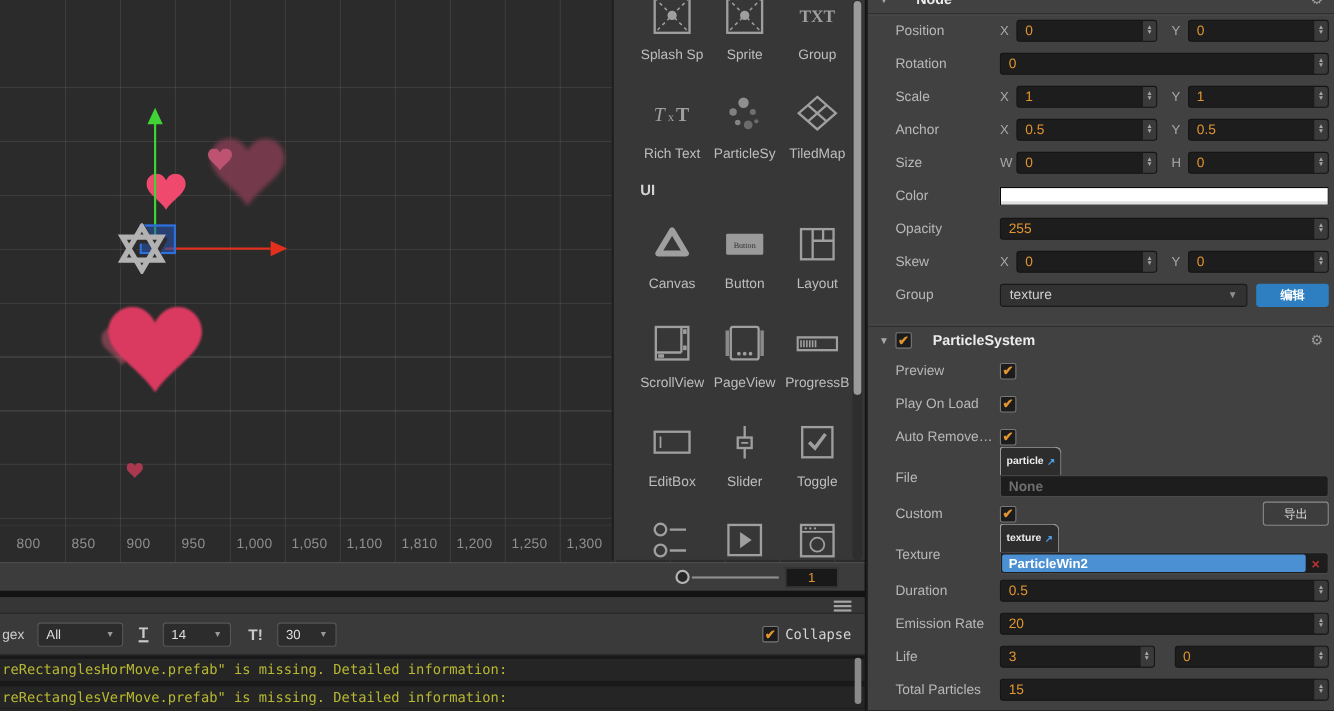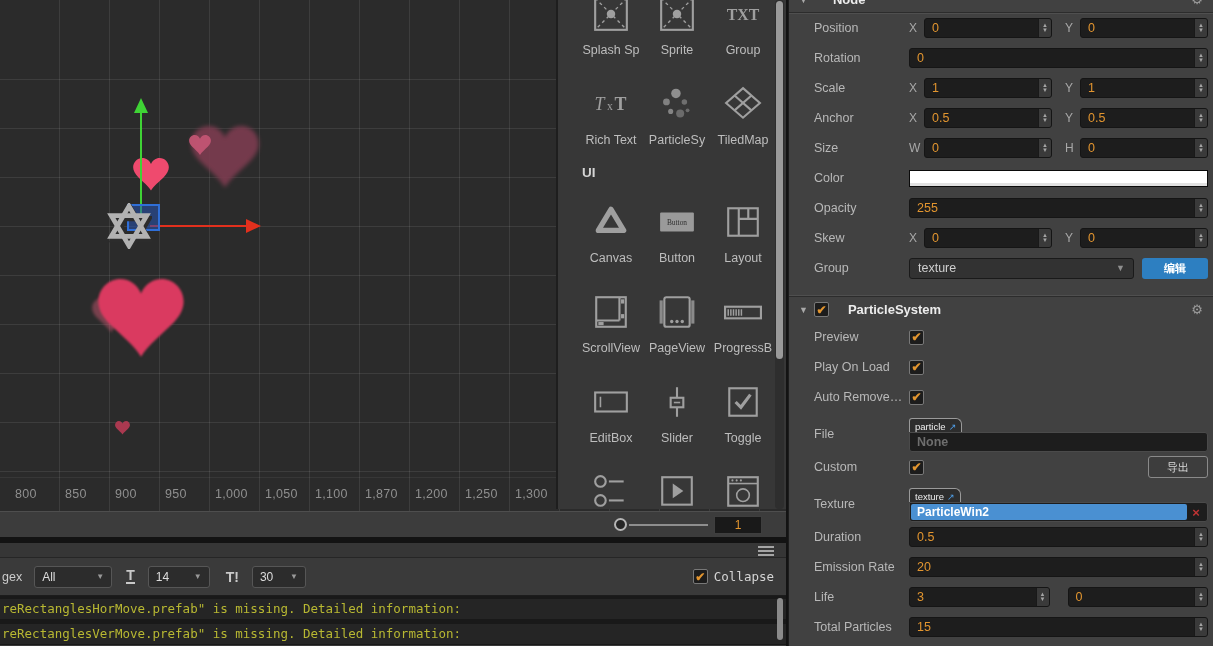--- a/index.html
+++ b/index.html
@@ -101,22 +101,22 @@
   .dropdown .dval { color:#cfcfcf; font-size:12.5px; }
   .dropdown .caret { color:#8f8f8f; font-size:9px; }
   .btn-blue { width:66px; height:21px; margin-left:8px; flex:none; background:var(--button-blue); color:#fff;
     border-radius:3px; font-size:11px; font-weight:bold; display:flex; align-items:center; justify-content:center; cursor:pointer; }
   .btn-gray { width:60px; height:22px; margin-left:auto; flex:none; background:#3d3d3d; border:1px solid #8a8a8a;
     color:#dcdcdc; border-radius:3px; font-size:11px; display:flex; align-items:center; justify-content:center; cursor:pointer; }
   .cb { width:15px; height:15px; flex:none; background:#1c1c1c; border:1px solid #787878; border-radius:2px;
     color:var(--accent-orange); font-size:12px; font-weight:bold; display:flex; align-items:center;
     justify-content:center; line-height:1; cursor:pointer; }
   .stack { flex:1; display:flex; flex-direction:column; align-items:flex-start; min-width:0; }
-  .chip { display:inline-flex; align-items:flex-end; height:14px; background:#2d2d2d; border:1px solid #9a9a9a;
-    border-bottom:none; border-radius:3px 6px 0 0; padding:0 5px; font-size:9.5px; font-weight:normal; color:#ededed; }
+  .chip { display:inline-flex; align-items:center; height:26px; background:#2d2d2d; border:1px solid #9a9a9a;
+    border-bottom:none; border-radius:3px 6px 0 0; padding:0 5px; font-size:9.5px; font-weight:bold; color:#ededed; }
   .chip .link { color:#4f9ee8; font-size:9px; margin-left:3px; }
   .tinput { height:20px; background:#1d1d1d; border:1px solid #4a4a4a; border-radius:0 3px 3px 3px; width:100%;
     display:flex; align-items:center; color:#6e6e6e; font-weight:bold; font-size:12.5px; padding-left:7px; }
   .tinput.sel { padding:1px 2px 1px 1px;justify-content:center; }
   .selbar { flex:1; height:16px; background:var(--selection-blue); border-radius:2px; color:#fff; font-weight:bold;
     font-size:12px; display:flex; align-items:center; padding-left:6px; min-width:0; }
   .clear-x { width:18px; text-align:center; color:#c03434; font-weight:bold; font-size:13px; cursor:pointer; }
 </style>
 </head>
 <body>
@@ -163,21 +163,21 @@
   </div>
 
   <div class="scene-ruler" id="ruler">
       <span class="ruler-label" style="left: 15px;">800</span>
       <span class="ruler-label" style="left: 65px;">850</span>
       <span class="ruler-label" style="left: 115px;">900</span>
       <span class="ruler-label" style="left: 165px;">950</span>
       <span class="ruler-label" style="left: 215px;">1,000</span>
       <span class="ruler-label" style="left: 265px;">1,050</span>
       <span class="ruler-label" style="left: 315px;">1,100</span>
-      <span class="ruler-label" style="left: 365px;">1,870</span>
+      <span class="ruler-label" style="left: 365px;">1,810</span>
       <span class="ruler-label" style="left: 415px;">1,200</span>
       <span class="ruler-label" style="left: 465px;">1,250</span>
       <span class="ruler-label" style="left: 515px;">1,300</span>
     </div>
 
   <div class="scene-toolbar">
     <div class="zoom-knob"></div>
     <div class="zoom-track"></div>
     <div class="zoom-value">1</div>
   </div>

